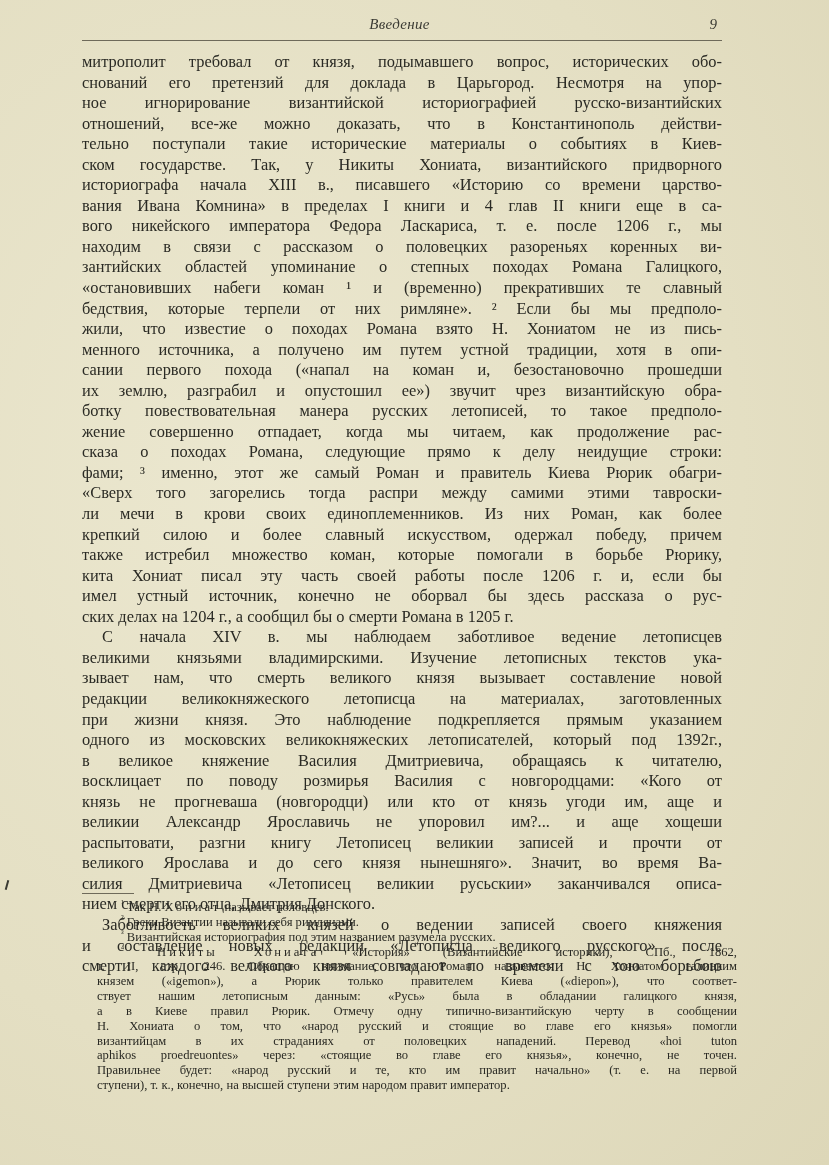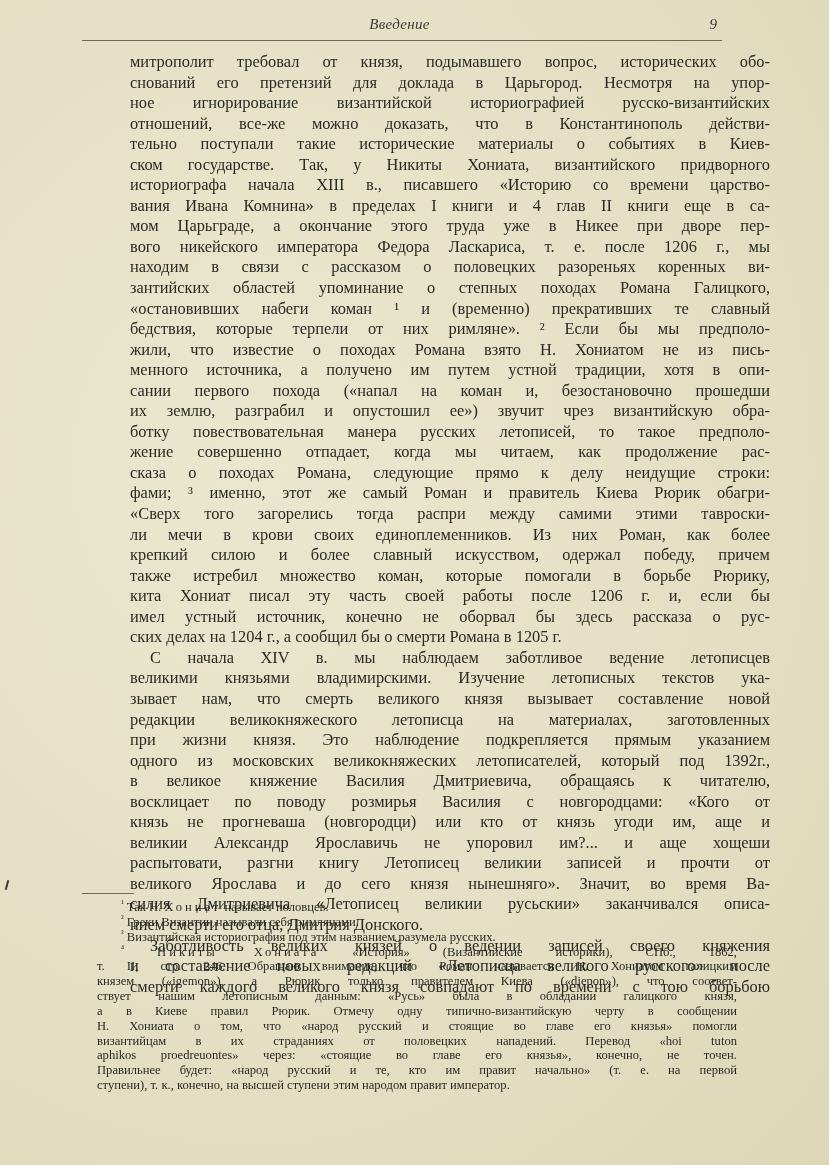--- a/index.html
+++ b/index.html
@@ -24,21 +24,20 @@
     .header-page {
       position: absolute; right: 0; top: 2px; font-style: italic; font-size: 15px; color: #3a3a33;
     }
     .header-rule {
       position: absolute; left: 82px; top: 40px; width: 640px; height: 1px; background: #6e6a5a;
     }
     .body-text {
       position: absolute; left: 82px; top: 52px; width: 640px;
       font-size: 16.4px; line-height: 20.55px;
       text-align: justify;
-      margin-left: 48px;
     }
     .line {
       display: block; white-space: nowrap; text-align-last: justify; text-align: justify;
       height: 20.55px; overflow: visible;
     }
     .line.last { text-align-last: left; }
     .line.indent { padding-left: 20px; }
     .fn-rule {
       position: absolute; left: 82px; top: 893px; width: 52px; height: 1px; background: #6e6a5a;
     }
@@ -74,21 +73,20 @@
   <div class="body-text">
     <div id="p1">
         <span class="line">митрополит требовал от князя, подымавшего вопрос, исторических обо-</span>
         <span class="line">снований его претензий для доклада в Царьгород. Несмотря на упор-</span>
         <span class="line">ное игнорирование византийской историографией русско-византийских</span>
         <span class="line">отношений, все-же можно доказать, что в Константинополь действи-</span>
         <span class="line">тельно поступали такие исторические материалы о событиях в Киев-</span>
         <span class="line">ском государстве. Так, у Никиты Хониата, византийского придворного</span>
         <span class="line">историографа начала XIII в., писавшего «Историю со времени царство-</span>
         <span class="line">вания Ивана Комнина» в пределах I книги и 4 глав II книги еще в са-</span>
-        <span class="line">мом Царьграде, а окончание этого труда уже в Никее при дворе пер-</span>
         <span class="line">вого никейского императора Федора Ласкариса, т. е. после 1206 г., мы</span>
         <span class="line">находим в связи с рассказом о половецких разореньях коренных ви-</span>
         <span class="line">зантийских областей упоминание о степных походах Романа Галицкого,</span>
         <span class="line">«остановивших набеги коман ¹ и (временно) прекративших те славный</span>
         <span class="line">бедствия, которые терпели от них римляне». ² Если бы мы предполо-</span>
         <span class="line">жили, что известие о походах Романа взято Н. Хониатом не из пись-</span>
         <span class="line">менного источника, а получено им путем устной традиции, хотя в опи-</span>
         <span class="line">сании первого похода («напал на коман и, безостановочно прошедши</span>
         <span class="line">их землю, разграбил и опустошил ее») звучит чрез византийскую обра-</span>
         <span class="line">ботку повествовательная манера русских летописей, то такое предполо-</span>

